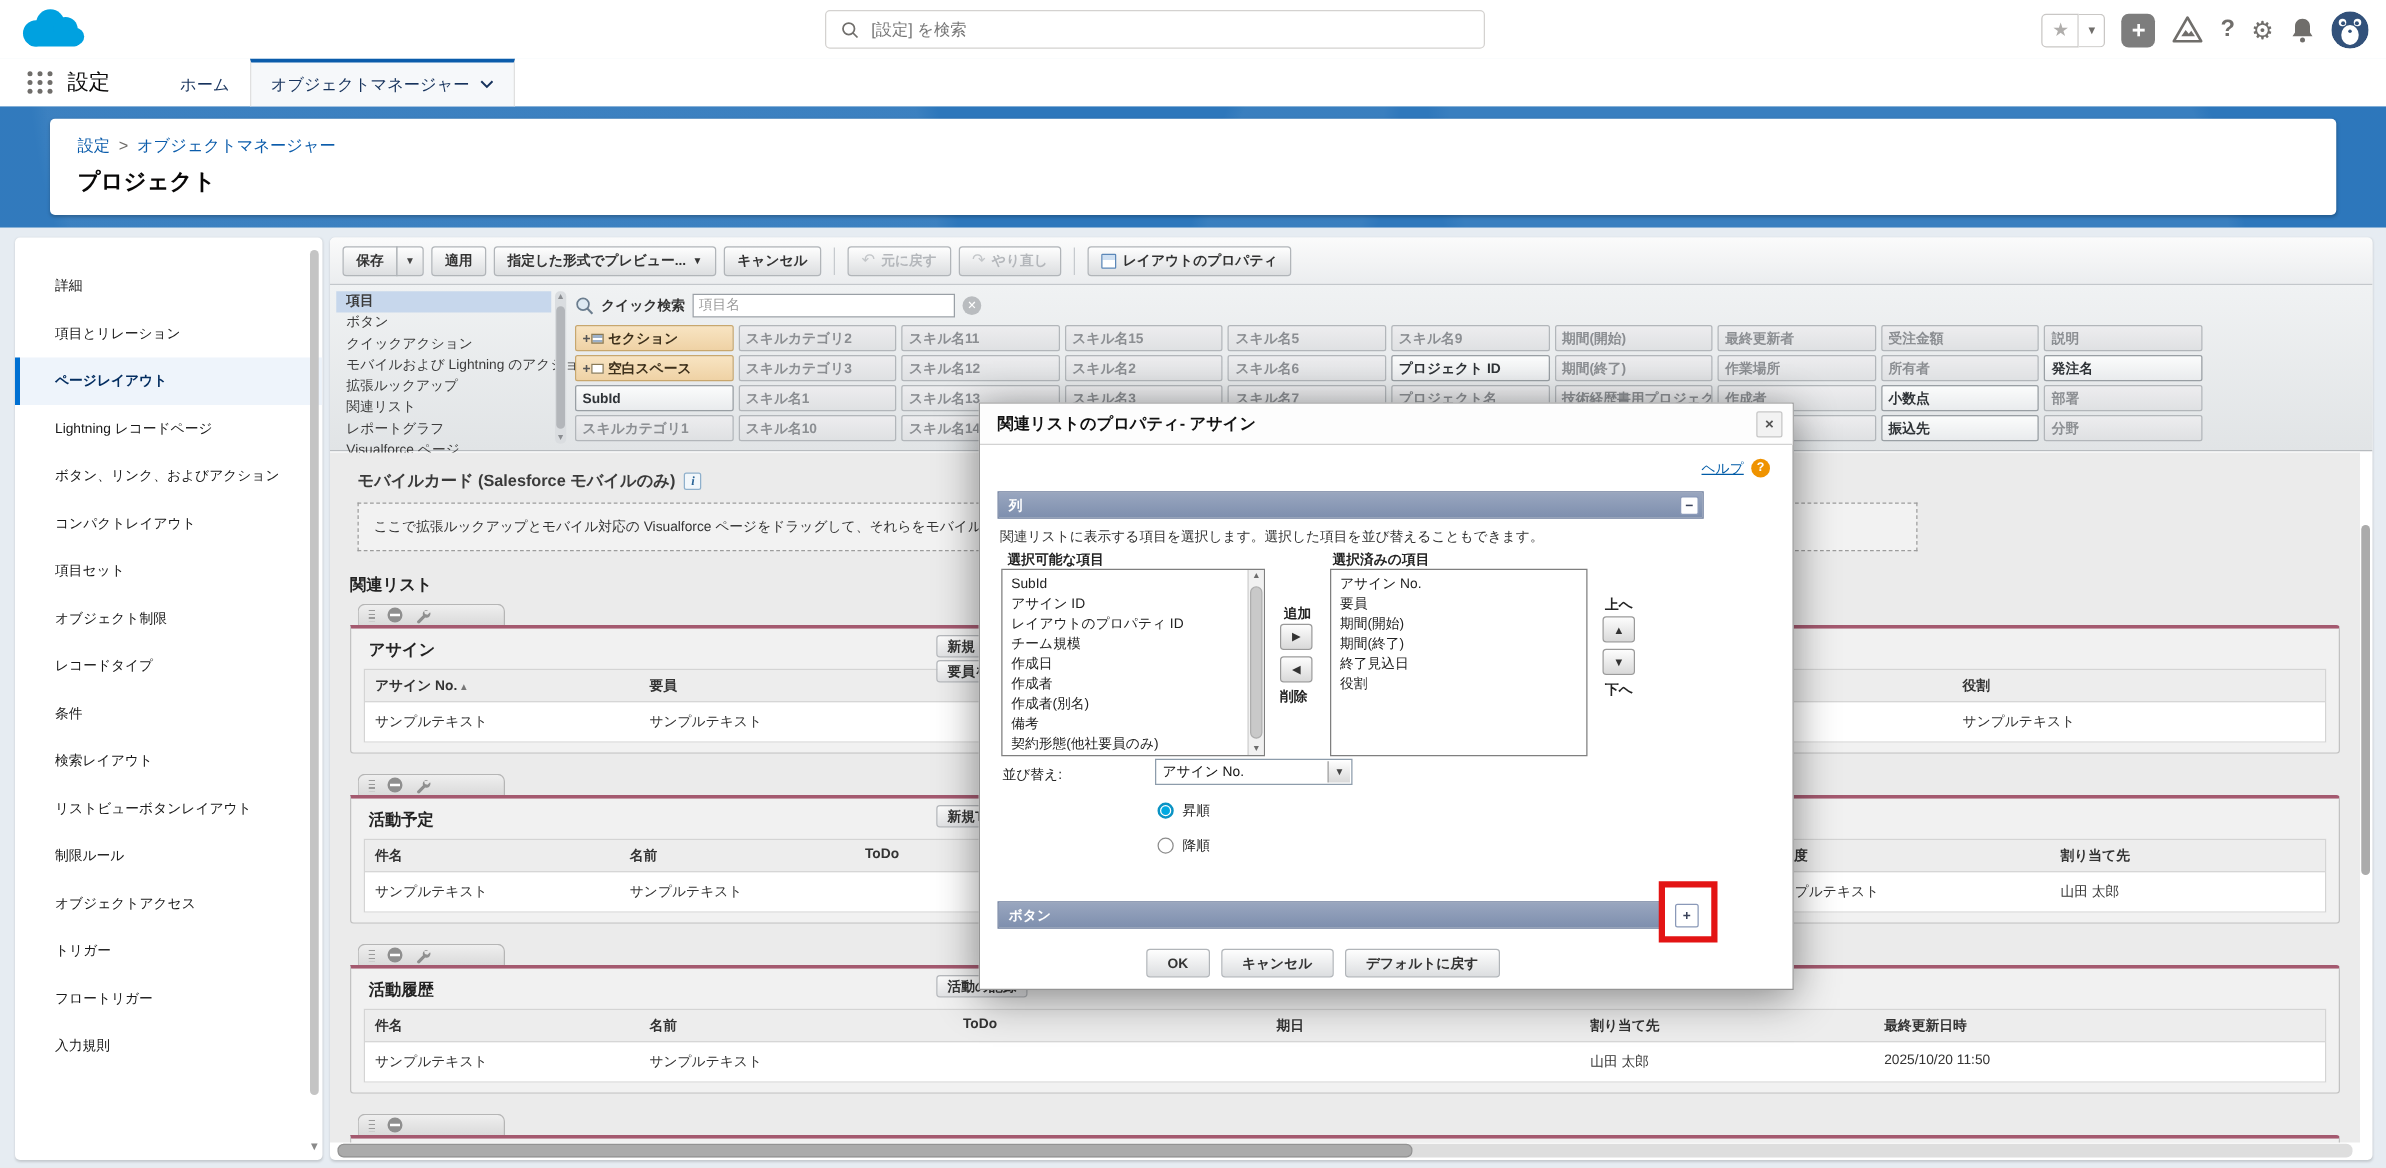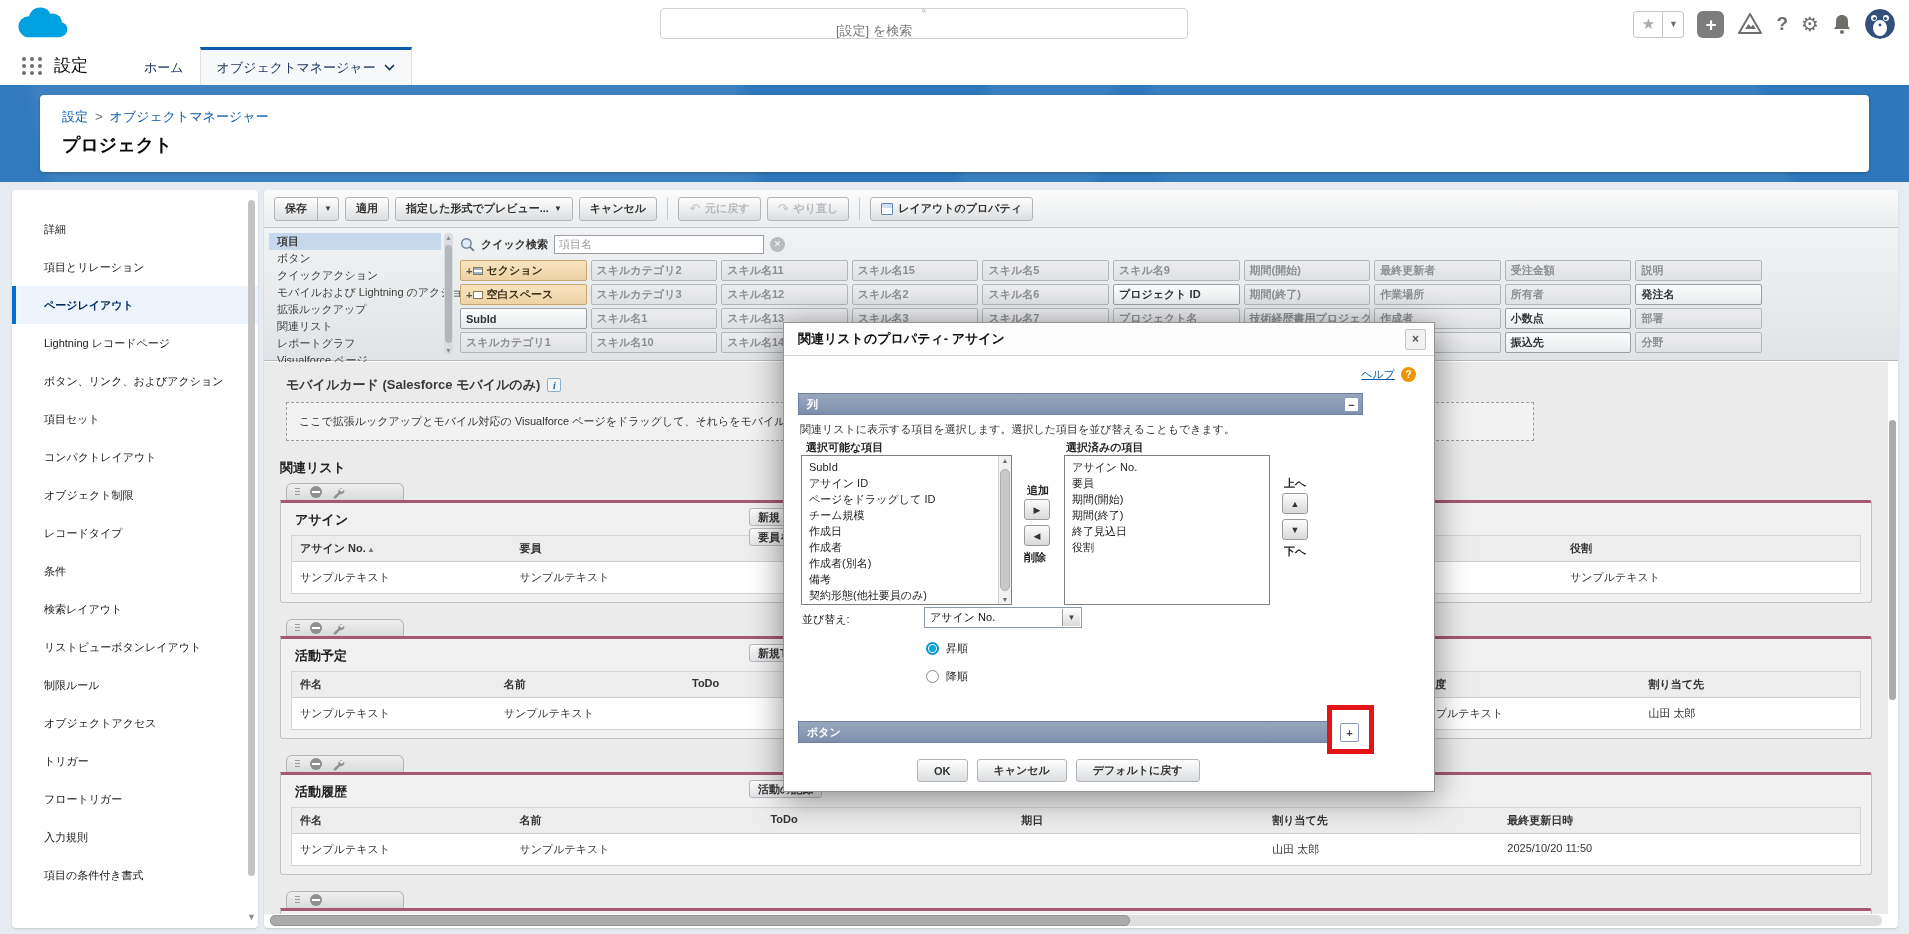--- a/index.html
+++ b/index.html
@@ -2,21 +2,21 @@
 <html><head>
 <meta charset="utf-8">
 <style>
   *{box-sizing:border-box;margin:0;padding:0;}
   html,body{width:1909px;height:934px;}
   body{font-family:"Liberation Sans","DejaVu Sans",sans-serif;background:#e6ecf2;position:relative;overflow:hidden;}
 
   
   .ghead{position:absolute;top:0;left:0;right:0;height:47px;background:#fff;z-index:10;}
   .logo{position:absolute;left:14px;top:4px;width:56px;height:40px;}
-  .gsearch{position:absolute;left:660px;top:8px;width:528px;height:31px;border:1px solid #d4d2d0;border-radius:4px;background:#fff;display:flex;align-items:center;gap:10px;padding:0 12px;color:#6e6d6b;font-size:13px;flex-direction:column;}
+  .gsearch{position:absolute;left:660px;top:8px;width:528px;height:31px;border:1px solid #d4d2d0;border-radius:4px;background:#fff;display:flex;align-items:center;gap:10px;padding:0 12px;color:#6e6d6b;font-size:13px;}
   .gicons{position:absolute;right:14px;top:9px;display:flex;align-items:center;gap:13px;height:30px;}
   .favgrp{display:flex;height:27px;}
   .favstar{width:30px;border:1px solid #c9c7c5;border-radius:4px 0 0 4px;display:flex;align-items:center;justify-content:center;color:#b0aeac;font-size:15px;background:#fff;}
   .favcaret{width:21px;border:1px solid #c9c7c5;border-left:none;border-radius:0 4px 4px 0;display:flex;align-items:center;justify-content:center;color:#706e6b;font-size:9px;background:#fff;}
   .plus-sq{width:27px;height:27px;background:#7d7d7d;border-radius:6px;color:#fff;font-size:19px;font-weight:bold;display:flex;align-items:center;justify-content:center;line-height:1;}
   .qmark{font-size:19px;font-weight:bold;color:#706e6b;}
   .gearg{font-size:20px;color:#706e6b;font-family:"DejaVu Sans",sans-serif;}
   .avatar{width:30px;height:30px;border-radius:50%;overflow:hidden;}
 
   
@@ -248,33 +248,32 @@
 </div>
 
 <div class="sidecard">
   <nav class="side-list">
 
   <div class="side-item">詳細</div>
       <div class="side-item">項目とリレーション</div>
       <div class="side-item active">ページレイアウト</div>
       <div class="side-item">Lightning レコードページ</div>
       <div class="side-item">ボタン、リンク、およびアクション</div>
+      <div class="side-item">コンパクトレイアウト</div>
       <div class="side-item">項目セット</div>
-      <div class="side-item">コンパクトレイアウト</div>
       <div class="side-item">オブジェクト制限</div>
       <div class="side-item">レコードタイプ</div>
       <div class="side-item">条件</div>
       <div class="side-item">検索レイアウト</div>
       <div class="side-item">リストビューボタンレイアウト</div>
       <div class="side-item">制限ルール</div>
       <div class="side-item">オブジェクトアクセス</div>
       <div class="side-item">トリガー</div>
       <div class="side-item">フロートリガー</div>
       <div class="side-item">入力規則</div>
-      <div class="side-item">項目の条件付き書式</div>
     </nav>
   <div class="side-sb">
       <div class="side-thumb"></div>
     </div>
   <div class="side-down">▼</div>
 </div>
 
 <div class="maincard">
 
   <div class="toolbar">
@@ -656,21 +655,21 @@
     <span class="m-sq m-collapse"></span>
   </div>
   <div class="m-desc">関連リストに表示する項目を選択します。選択した項目を並び替えることもできます。</div>
 
   <div class="lb-label" style="left:22px;top:117px;">選択可能な項目</div>
   <div class="listbox" style="left:17px;top:132px;width:211px;">
     <div style="padding-right:14px;">
 
     <div class="lb-item">SubId</div>
         <div class="lb-item">アサイン ID</div>
-        <div class="lb-item">ページをドラッグして ID</div>
+        <div class="lb-item">レイアウトのプロパティ ID</div>
         <div class="lb-item">チーム規模</div>
         <div class="lb-item">作成日</div>
         <div class="lb-item">作成者</div>
         <div class="lb-item">作成者(別名)</div>
         <div class="lb-item">備考</div>
         <div class="lb-item">契約形態(他社要員のみ)</div>
       </div>
     <div class="lb-sb">
       <span class="a-up">▲</span>
       <div class="thumb"></div>

